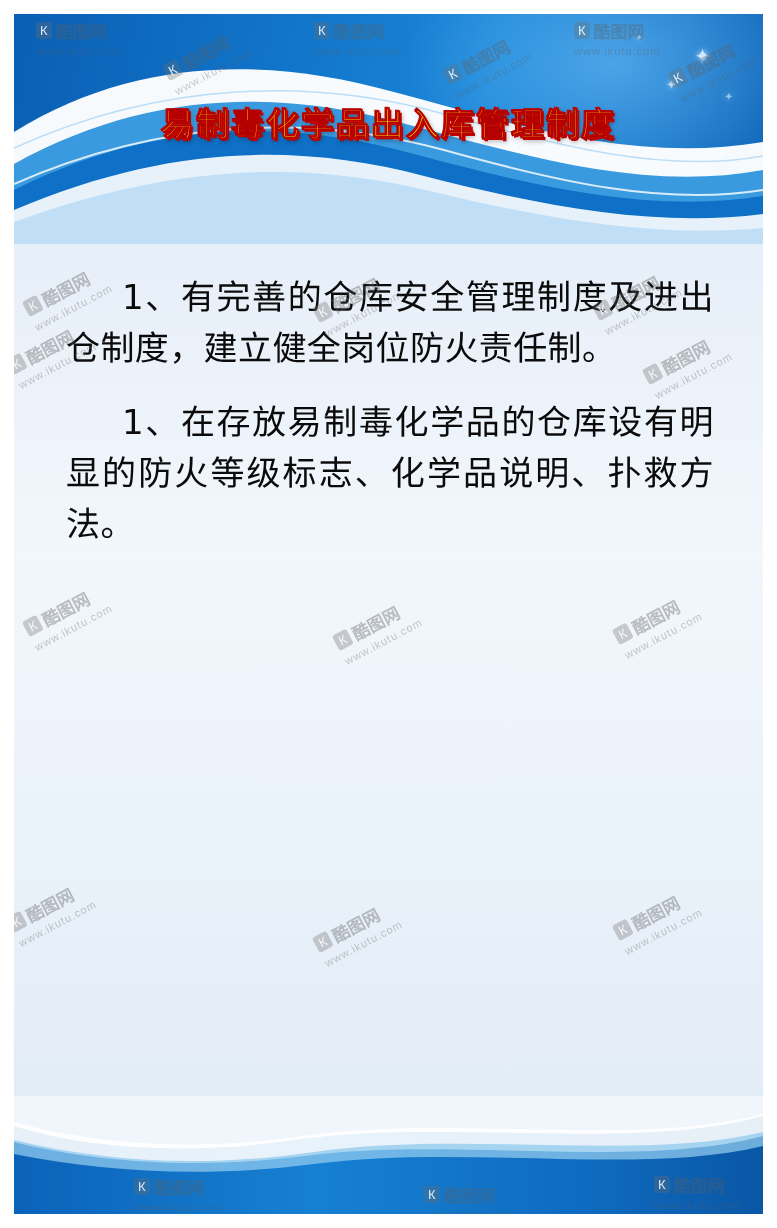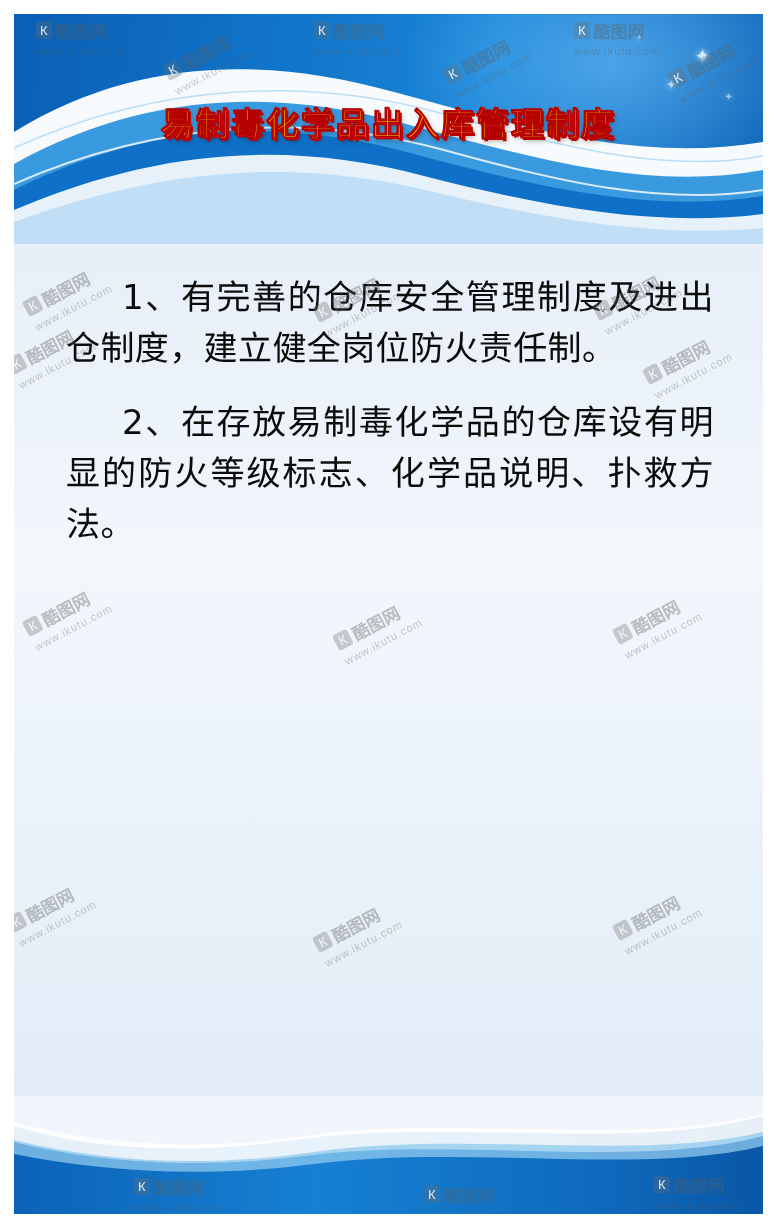--- a/index.html
+++ b/index.html
@@ -181,21 +181,21 @@
         <path d="M0,208 C160,150 290,146 420,178 C536,206 646,224 749,214 L749,230 L0,230 Z" fill="#b9dcf4" opacity="0.85"></path>
         <path d="M0,170 C150,104 300,100 430,136 C545,168 650,192 749,176" fill="none" stroke="#ffffff" stroke-width="2" opacity="0.8"></path>
         <path d="M0,134 C150,66 300,64 430,100 C545,132 650,160 749,142" fill="none" stroke="#9fd2f5" stroke-width="1.5" opacity="0.7"></path>
       </svg>
 
       <div class="title">易制毒化学品出入库管理制度</div>
     </div>
 
     <div class="content">
       <p class="para">1、有完善的仓库安全管理制度及进出仓制度，建立健全岗位防火责任制。</p>
-      <p class="para">2、在存放易制毒化学品的仓库设有明显的防火等级标志、化学品说明、扑救方法。</p>
+      <p class="para">1、在存放易制毒化学品的仓库设有明显的防火等级标志、化学品说明、扑救方法。</p>
     </div>
 
     <div class="footer-wrap">
       <div class="footer-bg"></div>
       <svg class="ribbon" viewBox="0 0 749 118" preserveAspectRatio="none" style="height:118px">
         <path d="M0,0 L749,0 L749,20 C620,56 430,22 280,44 C170,60 70,52 0,30 Z" fill="#f0f6fb"></path>
         <path d="M0,26 C80,48 180,56 290,40 C440,18 620,52 749,18 L749,40 C620,74 440,40 290,60 C180,74 80,66 0,46 Z" fill="#ffffff" opacity="0.9"></path>
         <path d="M0,44 C90,66 190,72 300,56 C450,34 625,66 749,36 L749,50 C625,80 450,48 300,68 C190,82 90,76 0,58 Z" fill="#8fc9ee" opacity="0.75"></path>
       </svg>
     </div>

